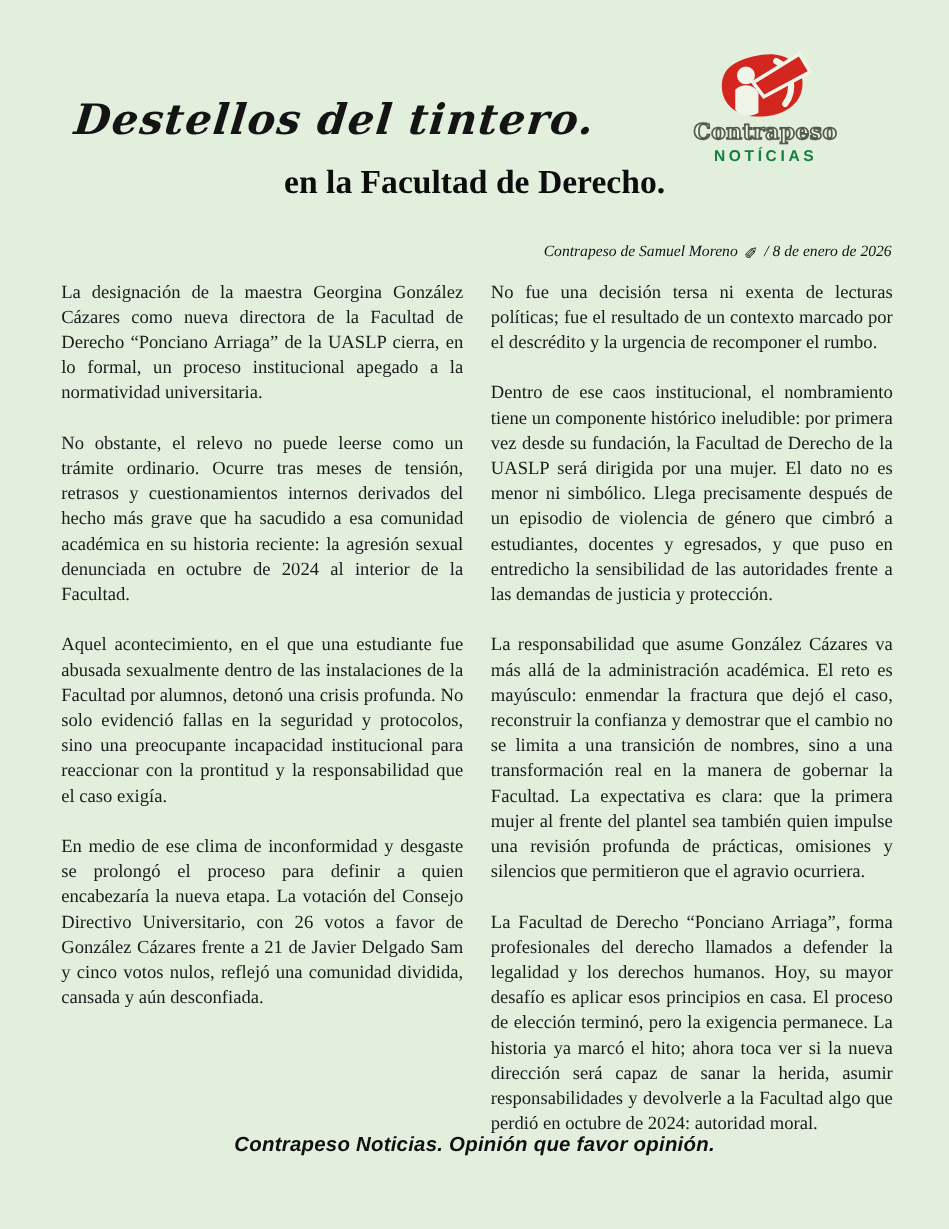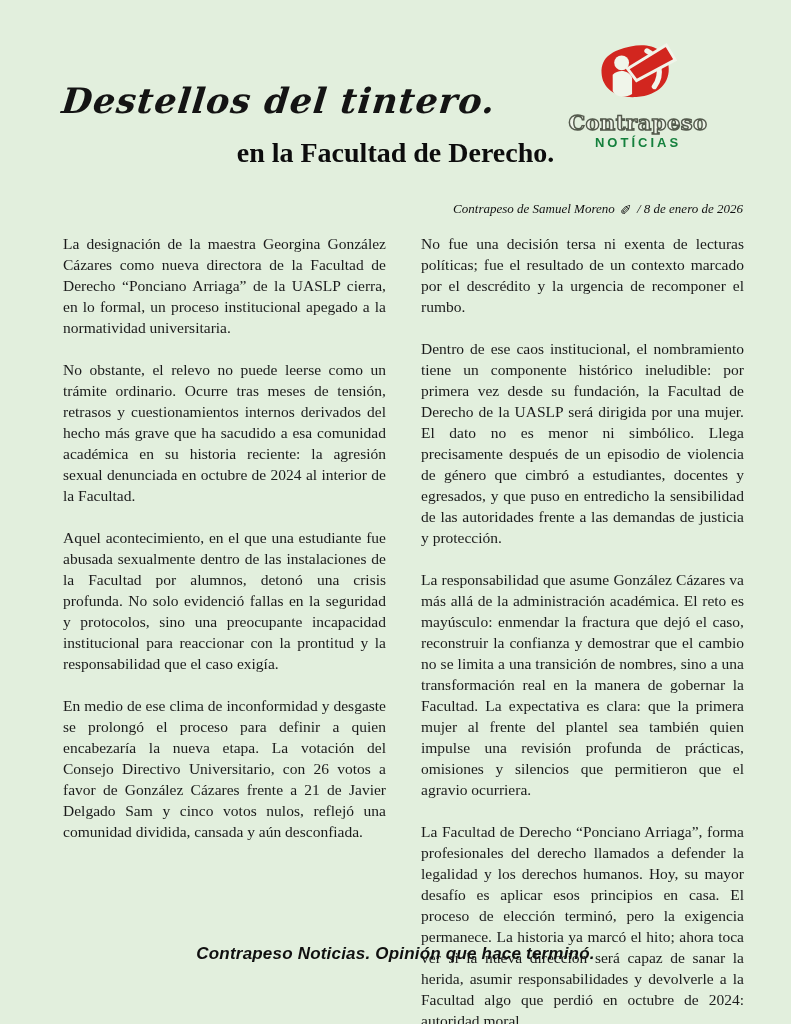--- a/index.html
+++ b/index.html
@@ -44,26 +44,26 @@
   }
   .logo svg {
     width: 92px;
     height: 58px;
     display: block;
     margin: 0 auto;
   }
   .logo-name {
     font-family: "DejaVu Serif", serif;
     font-weight: bold;
-    font-size: 21px;
+    font-size: 18px;
     letter-spacing: 0.5px;
     color: #f0f5ea;
     -webkit-text-stroke: 1.4px #545a4d;
     text-shadow: 0 0 1px #545a4d;
-    margin-top: 12px;
+    margin-top: 2px;
   }
   .logo-sub {
     font-family: "Liberation Sans", sans-serif;
     font-weight: bold;
     font-size: 13px;
     letter-spacing: 3px;
     color: #15803d;
     margin-top: 3px;
   }
 
@@ -107,21 +107,21 @@
     display: flex;
     gap: 19px;
   }
   .col {
     flex: 1;
     font-size: 15.5px;
     line-height: 21px;
     text-align: justify;
   }
   .col p {
-    margin: 0 0 21px 16px;
+    margin: 0 0 21px 4px;
     text-align: justify;
   }
   .col p:last-child { margin-bottom: 0; }
 
   
   .footer {
     position: absolute;
     top: 944px;
     left: 0;
     width: 100%;
@@ -175,15 +175,15 @@
       <p>En medio de ese clima de inconformidad y desgaste se prolongó el proceso para definir a quien encabezaría la nueva etapa. La votación del Consejo Directivo Universitario, con 26 votos a favor de González Cázares frente a 21 de Javier Delgado Sam y cinco votos nulos, reflejó una comunidad dividida, cansada y aún desconfiada.</p>
     </div>
     <div class="col">
       <p>No fue una decisión tersa ni exenta de lecturas políticas; fue el resultado de un contexto marcado por el descrédito y la urgencia de recomponer el rumbo.</p>
       <p>Dentro de ese caos institucional, el nombramiento tiene un componente histórico ineludible: por primera vez desde su fundación, la Facultad de Derecho de la UASLP será dirigida por una mujer. El dato no es menor ni simbólico. Llega precisamente después de un episodio de violencia de género que cimbró a estudiantes, docentes y egresados, y que puso en entredicho la sensibilidad de las autoridades frente a las demandas de justicia y protección.</p>
       <p>La responsabilidad que asume González Cázares va más allá de la administración académica. El reto es mayúsculo: enmendar la fractura que dejó el caso, reconstruir la confianza y demostrar que el cambio no se limita a una transición de nombres, sino a una transformación real en la manera de gobernar la Facultad. La expectativa es clara: que la primera mujer al frente del plantel sea también quien impulse una revisión profunda de prácticas, omisiones y silencios que permitieron que el agravio ocurriera.</p>
       <p>La Facultad de Derecho “Ponciano Arriaga”, forma profesionales del derecho llamados a defender la legalidad y los derechos humanos. Hoy, su mayor desafío es aplicar esos principios en casa. El proceso de elección terminó, pero la exigencia permanece. La historia ya marcó el hito; ahora toca ver si la nueva dirección será capaz de sanar la herida, asumir responsabilidades y devolverle a la Facultad algo que perdió en octubre de 2024: autoridad moral.</p>
     </div>
   </div>
 
-  <div class="footer">Contrapeso Noticias. Opinión que hace terminó.</div>
+  <div class="footer">Contrapeso Noticias. Opinión que favor opinión.</div>
 
 </div>
 
 </body></html>

